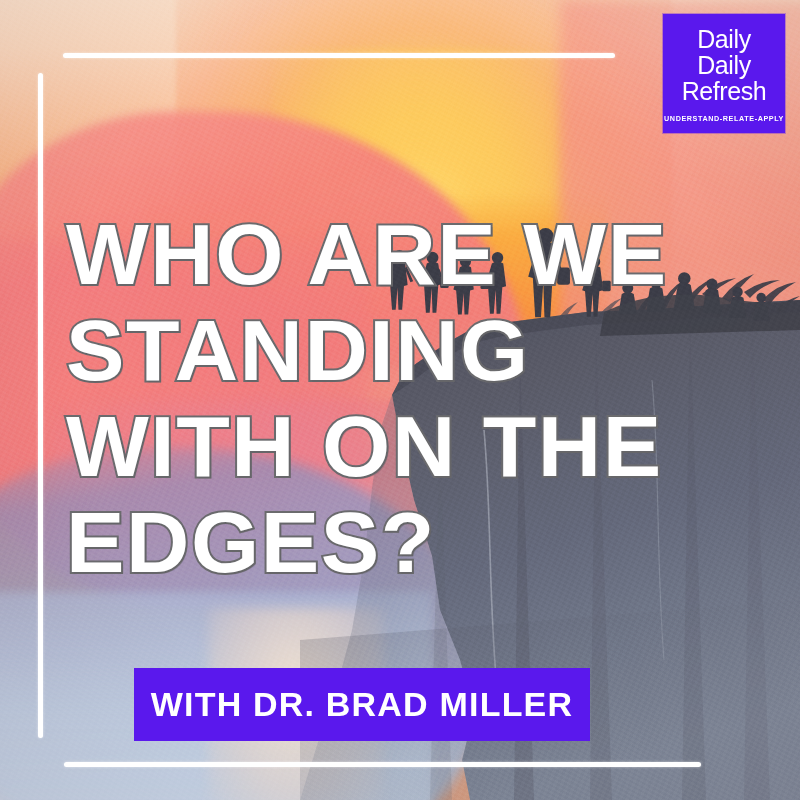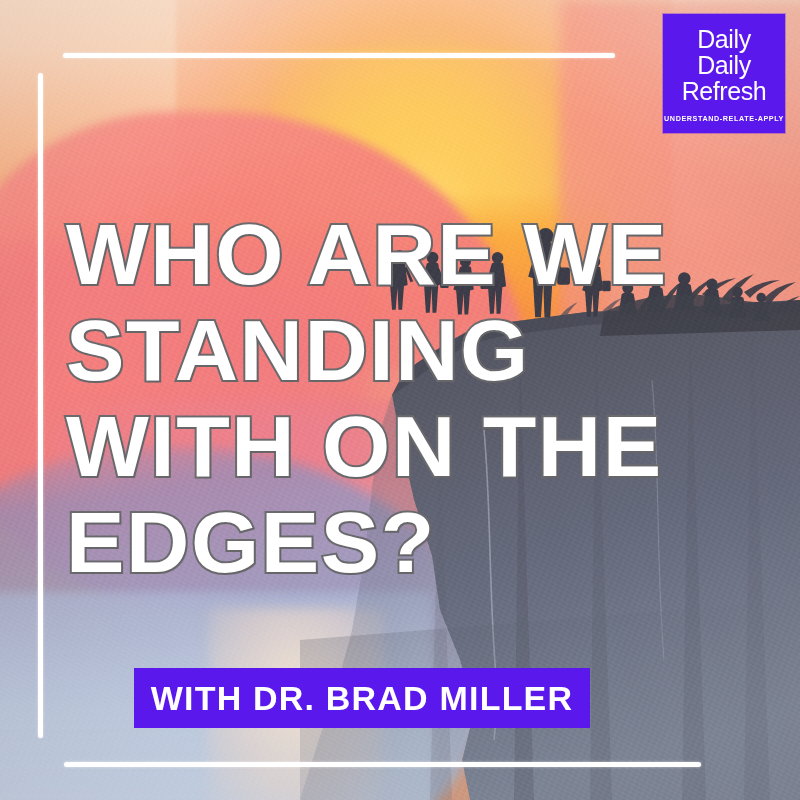--- a/index.html
+++ b/index.html
@@ -201,21 +201,21 @@
     -webkit-text-stroke:4px #6b6b6e;
     paint-order:stroke fill;
     text-shadow:
        0 0 1px #6b6b6e,
        2px 2px 0 rgba(90,90,95,.28);
   }
   .headline .ln{display:block;white-space:nowrap;}
 
   
   .banner{
-    position:absolute;left:134px;top:668px;width:456px;height:60px;
+    position:absolute;left:134px;top:668px;width:456px;height:73px;
     background:#5a18ed;
     display:flex;align-items:center;justify-content:center;
   }
   .banner-text{
     color:#ffffff;
     font-family:"Liberation Sans",sans-serif;
     font-weight:700;
     font-size:34px;
     letter-spacing:1.2px;
     text-transform:uppercase;

